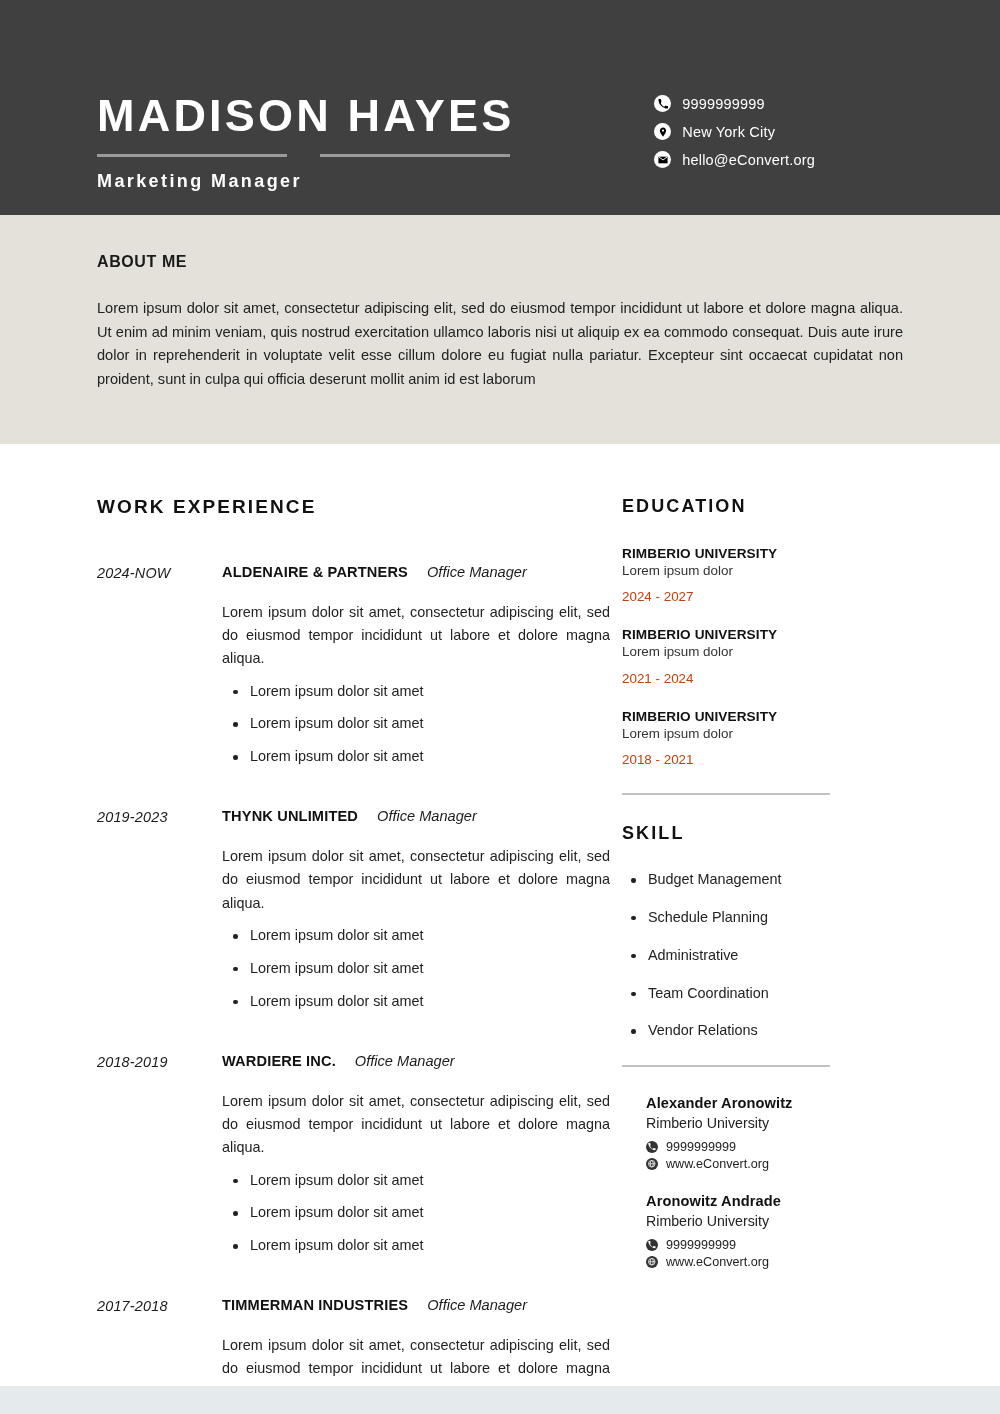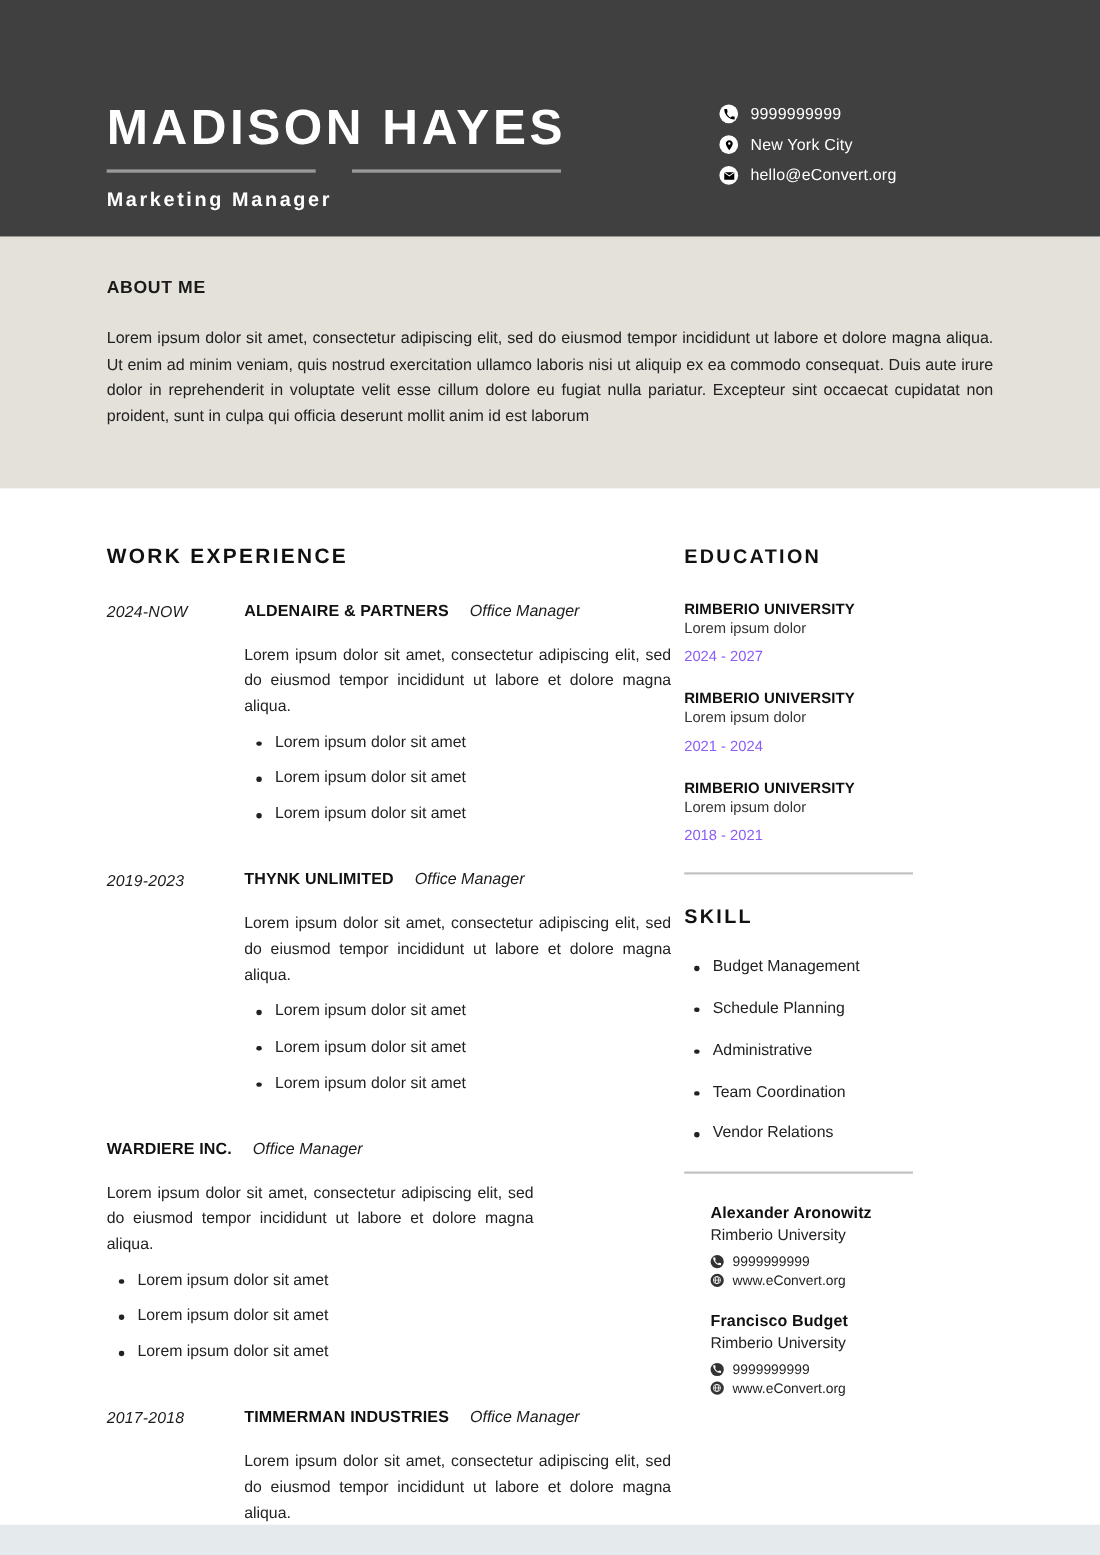--- a/index.html
+++ b/index.html
@@ -123,21 +123,21 @@
     width:392px;
     padding-left:14px;
     padding-right:100px;
   }
 
   .sec-title {
     font-size:19px;
     font-weight:700;
     letter-spacing:2.1px;
     color:#111111;
-    margin-bottom:30px;
+    margin-bottom:46px;
   }
   .sec-title-sm {
     font-size:18px;
     font-weight:700;
     letter-spacing:2.1px;
     color:#111111;
     margin-bottom:28px;
   }
 
   
@@ -206,21 +206,21 @@
     letter-spacing:0.1px;
     line-height:1.28;
   }
   .edu-degree {
     font-size:13.4px;
     color:#333333;
     line-height:1.35;
   }
   .edu-years {
     font-size:13.4px;
-    color:#8b5cf6;
+    color:#c2410c;
     margin-top:9px;
   }
 
   .divider {
     height:2px;
     background:#c2c2c2;
     width:208px;
     margin:26px 0 28px 0;
   }
 
@@ -359,20 +359,21 @@
           <div class="job-desc">Lorem ipsum dolor sit amet, consectetur adipiscing elit, sed do eiusmod tempor incididunt ut labore et dolore magna aliqua.</div>
           <ul class="job-list">
             <li>Lorem ipsum dolor sit amet</li>
             <li>Lorem ipsum dolor sit amet</li>
             <li>Lorem ipsum dolor sit amet</li>
           </ul>
         </div>
       </div>
 
       <div class="job">
+        <div class="job-date">2018-2019</div>
         <div class="job-body">
           <div class="job-head">
             <span class="job-company">WARDIERE INC.</span>
             <span class="job-role">Office Manager</span>
           </div>
           <div class="job-desc">Lorem ipsum dolor sit amet, consectetur adipiscing elit, sed do eiusmod tempor incididunt ut labore et dolore magna aliqua.</div>
           <ul class="job-list">
             <li>Lorem ipsum dolor sit amet</li>
             <li>Lorem ipsum dolor sit amet</li>
             <li>Lorem ipsum dolor sit amet</li>
@@ -452,21 +453,21 @@
                   <circle cx="12" cy="12" r="10.5"></circle>
                   <ellipse cx="12" cy="12" rx="4.8" ry="10.5"></ellipse>
                   <line x1="1.5" y1="12" x2="22.5" y2="12"></line>
                 </svg>
             </span>
             <span>www.eConvert.org</span>
           </div>
         </div>
 
         <div class="ref-item">
-          <div class="ref-name">Francisco Budget</div>
+          <div class="ref-name">Aronowitz Andrade</div>
           <div class="ref-org">Rimberio University</div>
           <div class="ref-line">
             <span class="ref-ico">
               <svg viewBox="0 0 24 24" fill="#ffffff">
                   <path d="M6.6 10.8c1.9 3.7 4.9 6.7 8.6 8.6l2.9-2.9c.4-.4.9-.5 1.3-.3 1.4.5 2.9.7 4.4.7.7 0 1.2.6 1.2 1.2v4.6c0 .7-.6 1.3-1.2 1.3C11.6 24 0 12.4 0 .2 0-.5.6-1 1.2-1h4.6c.7 0 1.2.5 1.2 1.2 0 1.6.3 3.1.7 4.4.2.5.1 1-.3 1.4L6.6 10.8z" transform="translate(1,1) scale(0.92)"></path>
                 </svg>
             </span>
             <span>9999999999</span>
           </div>
           <div class="ref-line">

